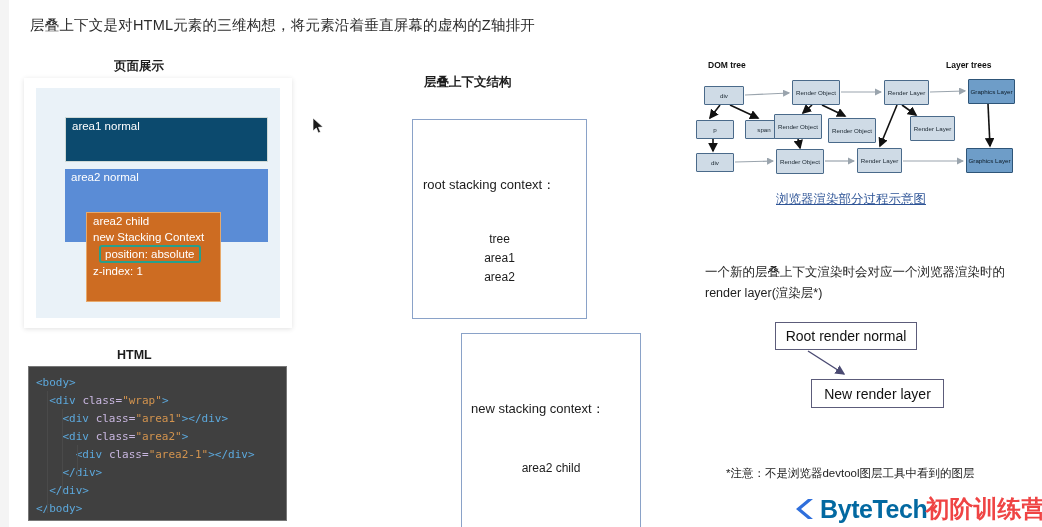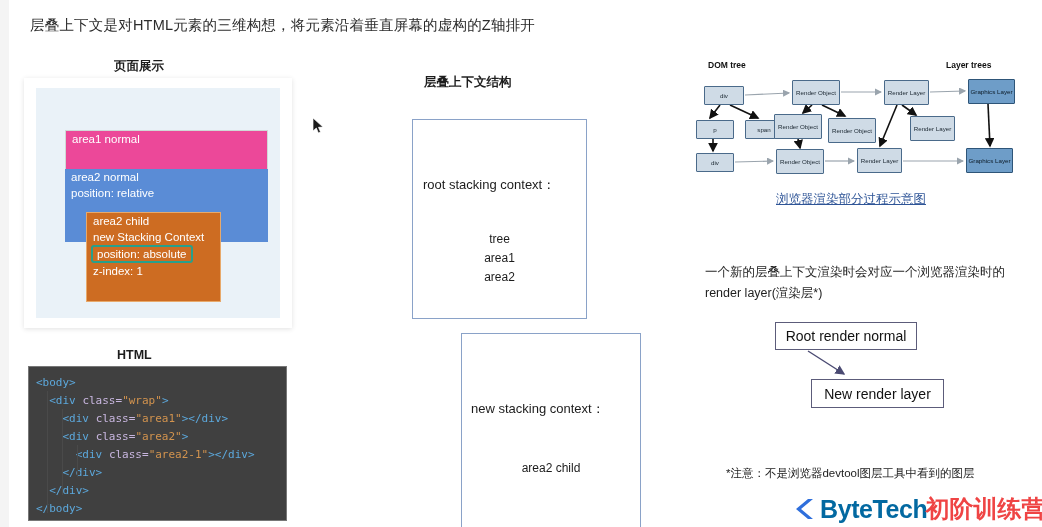--- a/index.html
+++ b/index.html
@@ -35,21 +35,21 @@
     background: #ffffff;
     box-shadow: 0 1px 5px rgba(0,0,0,.12);
   }
   #demo-inner {
     position: absolute; left: 12px; top: 10px; width: 244px; height: 230px;
     background: #eaf2f8;
   }
   .demo-box { position: absolute; color: #ffffff; font-size: 11.5px; line-height: 16px; }
   #area1 {
     left: 29px; top: 29px; width: 203px; height: 45px;
-    background: #ec4899; border: 1px solid #cfd9d6; margin-top: 13px;
+    background: #0c4a6e; border: 1px solid #cfd9d6;
   }
   #area2 {
     left: 29px; top: 81px; width: 203px; height: 73px;
     background: #5a8cd6;
   }
   #area2child {
     left: 50px; top: 124px; width: 135px; height: 90px;
     background: #cd6c22; border: 1px solid #e8a96a;
     z-index: 3;
   }
@@ -167,27 +167,26 @@
 
   <div id="demo-wrap">
     <div id="demo-inner">
 
       <div class="demo-box" id="area1">
         <span class="demo-line">area1 normal</span>
       </div>
 
       <div class="demo-box" id="area2">
         <span class="demo-line">area2 normal</span>
-        <span class="demo-line">position: relative</span>
       </div>
 
       <div class="demo-box" id="area2child">
         <span class="demo-line">area2 child</span>
         <span class="demo-line">new Stacking Context</span>
-        <span class="demo-line" style="padding-left:2px;"><span class="hl-abs">position: absolute</span></span>
+        <span class="demo-line" style="padding-left:10px;"><span class="hl-abs">position: absolute</span></span>
         <span class="demo-line">z-index: 1</span>
       </div>
 
     </div>
   </div>
 
   <svg id="cursor" viewBox="0 0 12 16">
     <path d="M1 0 L1 13 L4.3 10 L6.4 15 L8.5 14.1 L6.5 9.3 L11 9.1 Z" fill="#1a1a1a" stroke="#ffffff" stroke-width=".7"></path>
   </svg>
 

